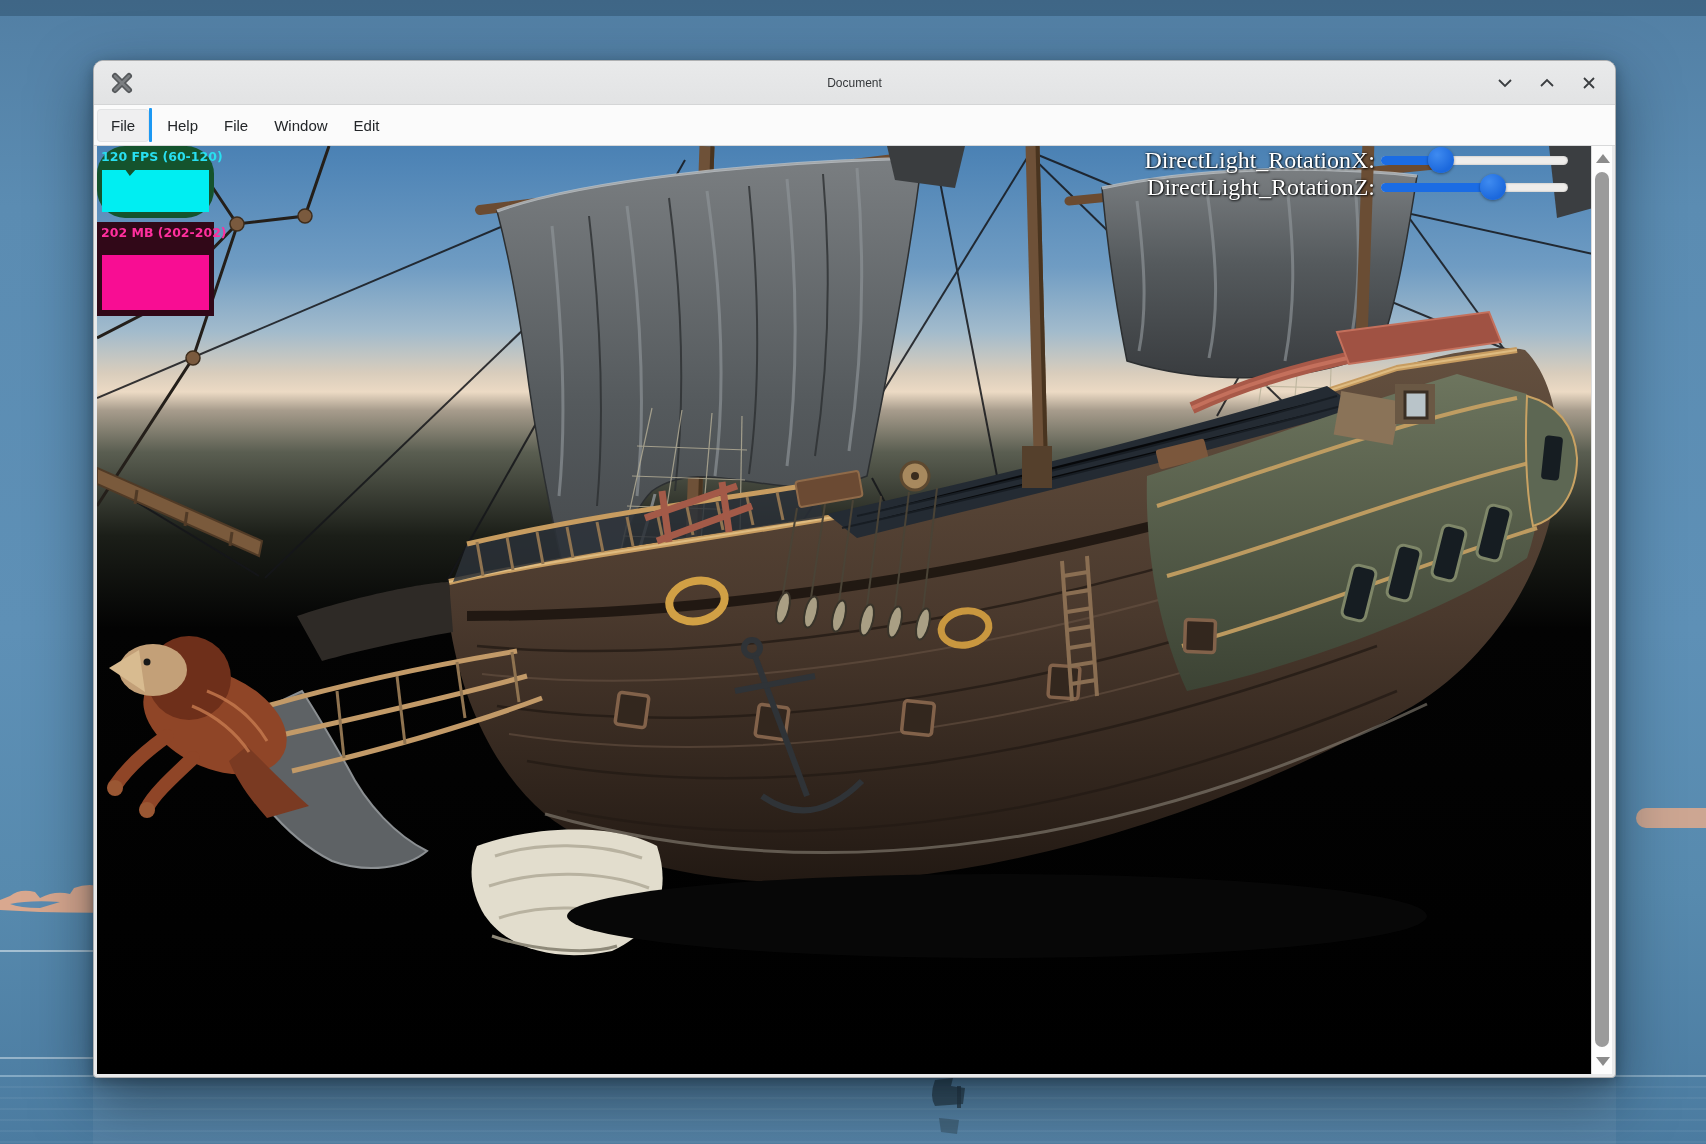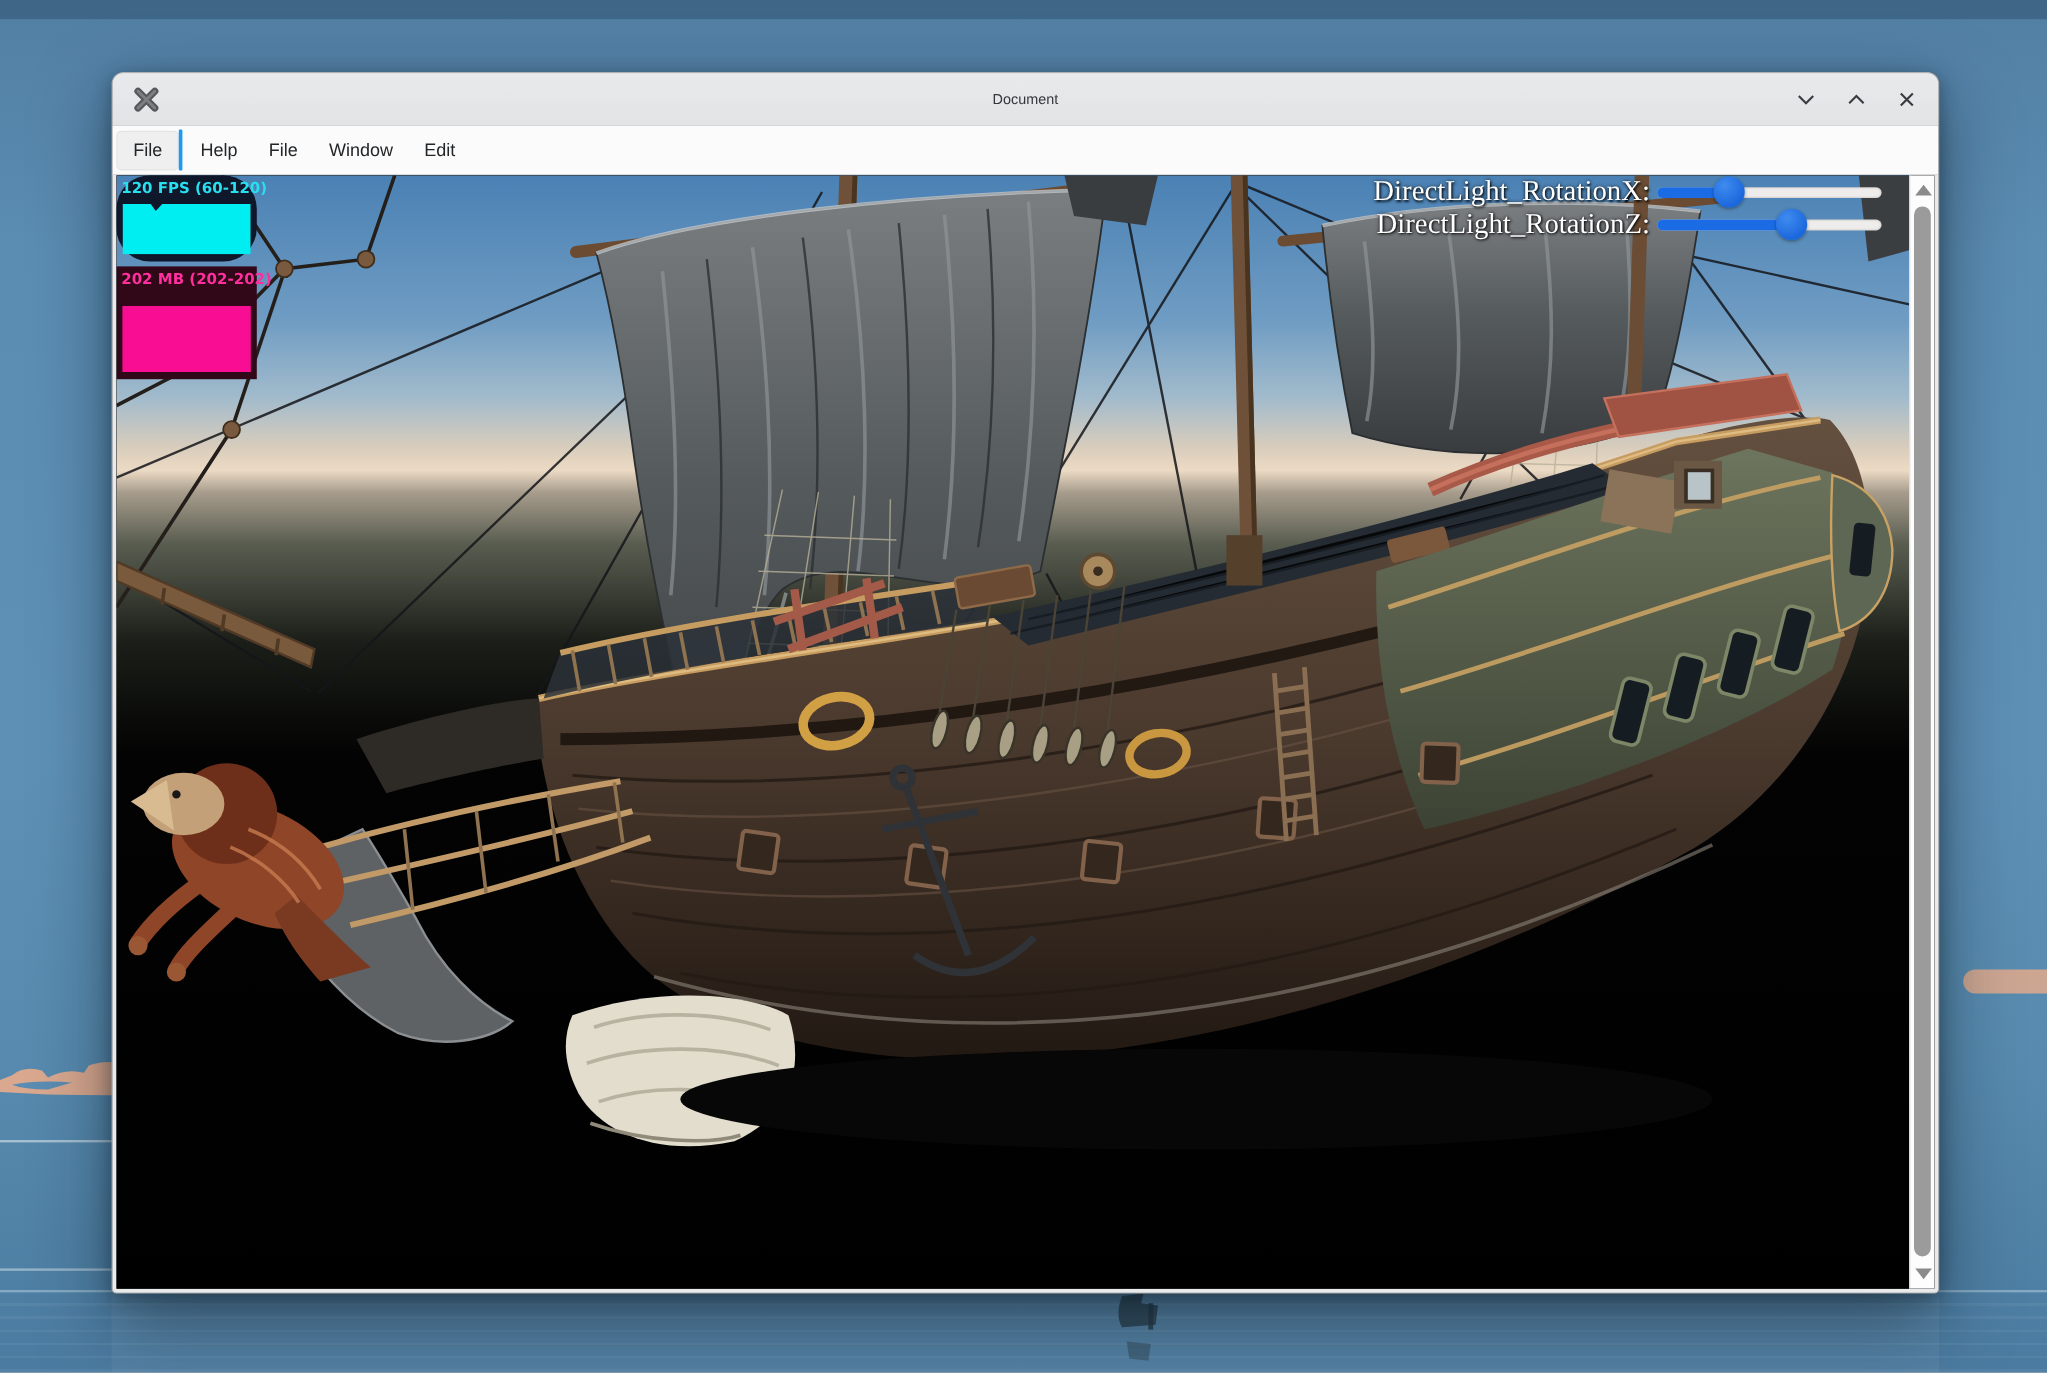--- a/index.html
+++ b/index.html
@@ -55,21 +55,21 @@
   
   .viewport{
     flex:1; margin:0 3px 3px 3px; position:relative; background:#000; overflow:hidden;
   }
   .scene{ position:absolute; left:0; top:0; width:1496px; height:100%; display:block; }
 
   
   .perf{ position:absolute; left:0; width:117px; }
   .perf .perf-title{ font-size:12.5px; font-weight:bold; letter-spacing:0; padding:3px 4px 2px 4px;
     font-family:"DejaVu Sans", sans-serif; white-space:nowrap;}
-  .perf-fps{ top:0; height:72px; background:#0f172a;border-radius:28px; }
+  .perf-fps{ top:0; height:72px; background:#14532d;border-radius:28px; }
   .perf-fps .perf-title{ color:#28dff0; }
   .fps-graph{ position:absolute; left:5px; right:5px; top:24px; bottom:6px; background:#00eef2;
     clip-path:polygon(0 0,22% 0,26% 14%,31% 0,100% 0,100% 100%,0 100%); }
   .perf-mem{ top:76px; height:94px; background:#310818; }
   .perf-mem .perf-title{ color:#ff2f9e; }
   .mem-graph{ position:absolute; left:5px; right:5px; top:33px; bottom:6px; background:#f80d93; }
 
   
   .slider-row{ position:absolute; right:44px; height:28px; display:flex; align-items:center; }
   .slider-row.row-0{ top:0; }

